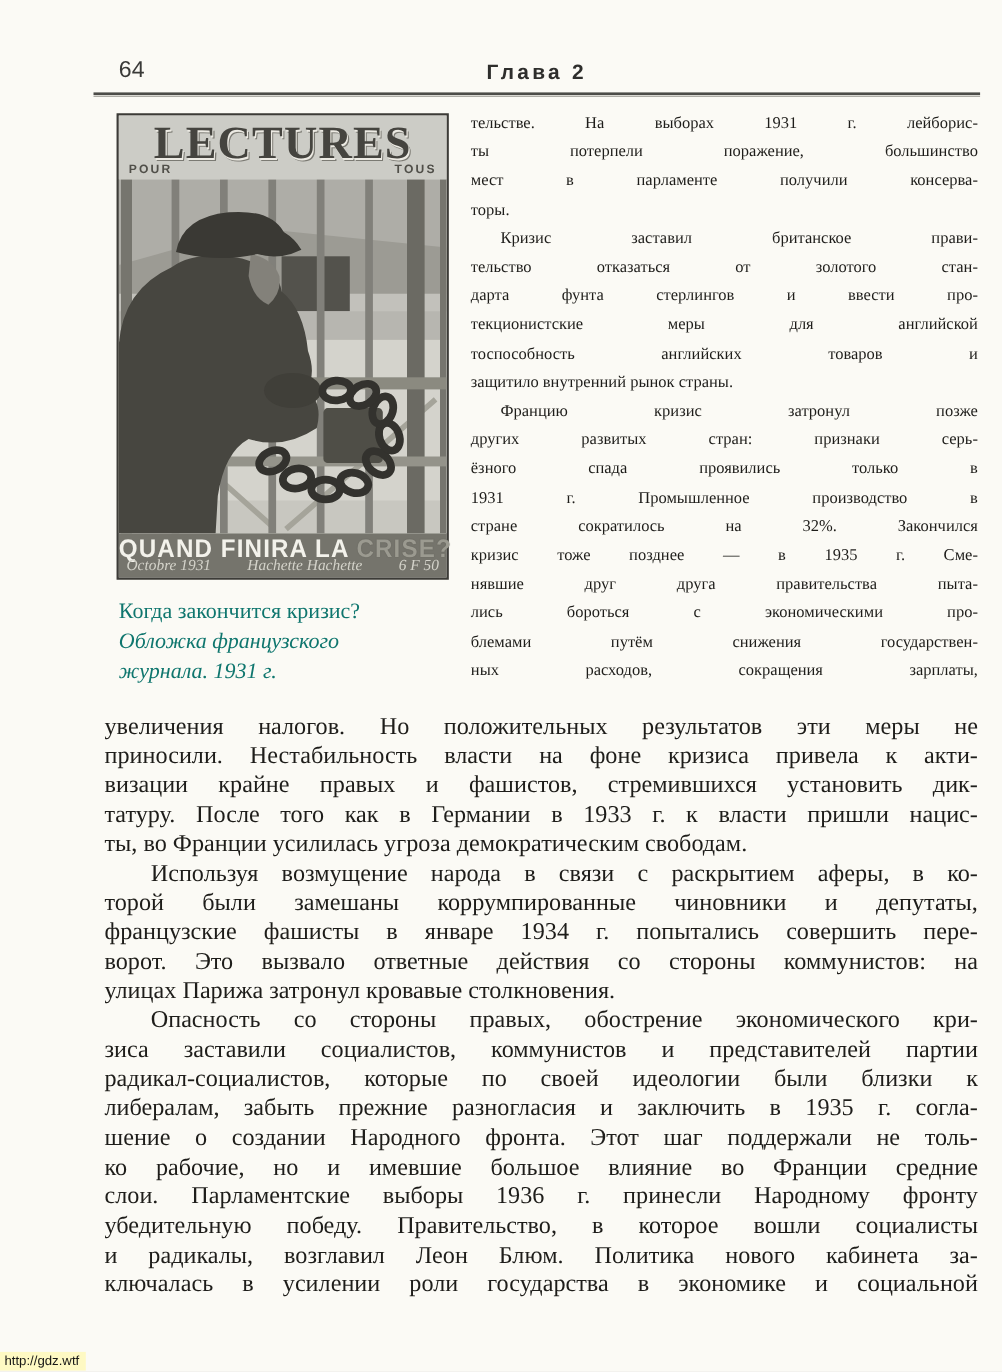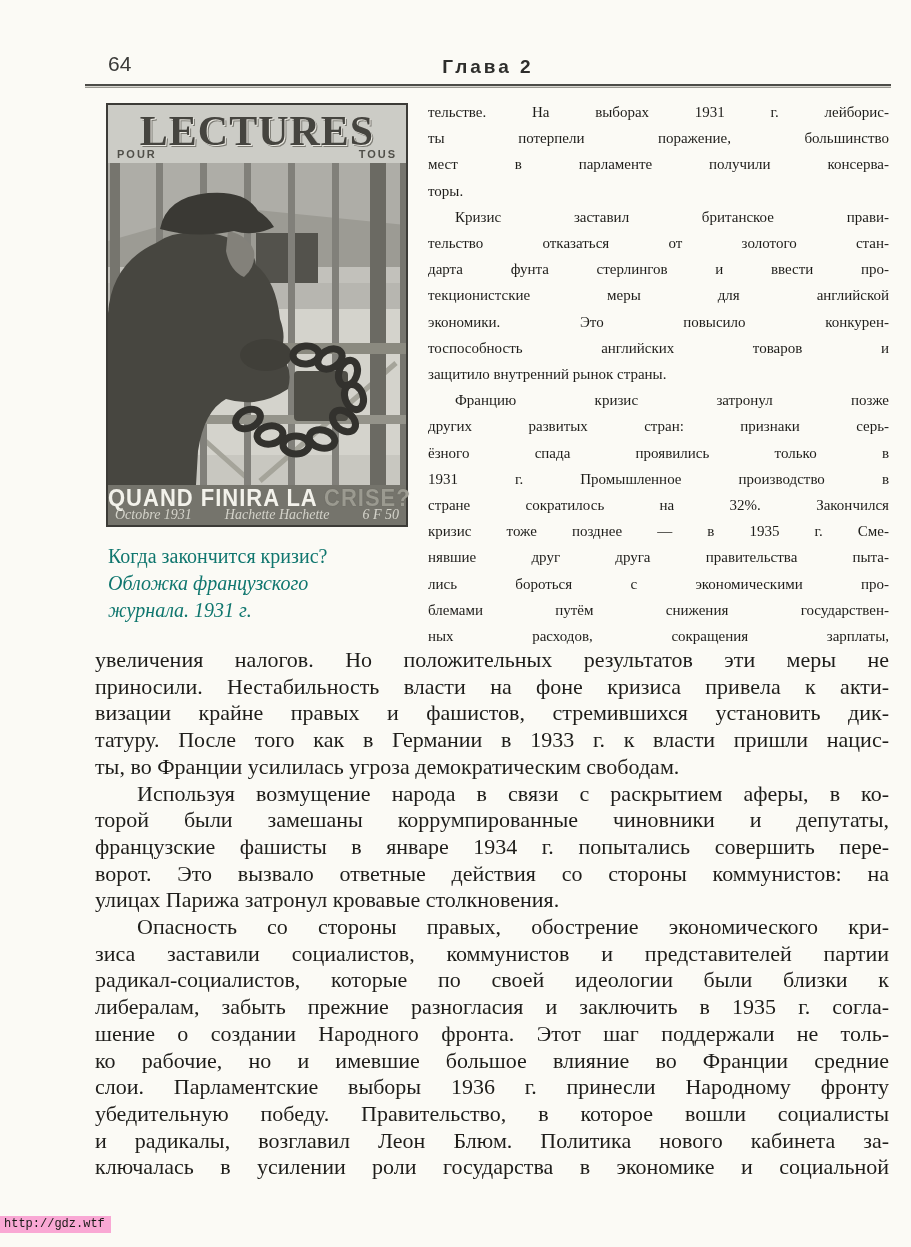--- a/index.html
+++ b/index.html
@@ -72,23 +72,23 @@
     position:absolute; left:95px; top:647px; width:794px;
     font-size:22px; line-height:26.7px;
   }
   .tline { text-align:justify; text-align-last:justify; }
   .tline.end { text-align-last:left; }
   .col-text .tline.indent { text-indent:27px; }
   .main-text .tline.indent { text-indent:42px; }
 
   
   .watermark {
-    position:absolute; left:0; bottom:14px; padding:1px 6px 2px 4px;
-    background:#f9a8d4; color:#181815;
-    font-family:Liberation Mono, monospace; font-size:12px;
+    position:absolute; left:0; bottom:1px; padding:1px 6px 2px 4px;
+    background:#fef9c3; color:#181815;
+    font-family:Liberation Sans, sans-serif; font-size:12px;
   }
 </style>
 </head>
 <body>
 
 <div class="page">
 
   <div class="page-number">64</div>
   <div class="chapter-title">Глава 2</div>
   <div class="header-rule"></div>
@@ -166,21 +166,20 @@
 
   <div class="col-text">
     <div class="tline">тельстве. На выборах 1931 г. лейборис-</div>
     <div class="tline">ты потерпели поражение, большинство</div>
     <div class="tline">мест в парламенте получили консерва-</div>
     <div class="tline end">торы.</div>
     <div class="tline indent">Кризис заставил британское прави-</div>
     <div class="tline">тельство отказаться от золотого стан-</div>
     <div class="tline">дарта фунта стерлингов и ввести про-</div>
     <div class="tline">текционистские меры для английской</div>
-    <div class="tline">экономики. Это повысило конкурен-</div>
     <div class="tline">тоспособность английских товаров и</div>
     <div class="tline end">защитило внутренний рынок страны.</div>
     <div class="tline indent">Францию кризис затронул позже</div>
     <div class="tline">других развитых стран: признаки серь-</div>
     <div class="tline">ёзного спада проявились только в</div>
     <div class="tline">1931 г. Промышленное производство в</div>
     <div class="tline">стране сократилось на 32%. Закончился</div>
     <div class="tline">кризис тоже позднее — в 1935 г. Сме-</div>
     <div class="tline">нявшие друг друга правительства пыта-</div>
     <div class="tline">лись бороться с экономическими про-</div>

